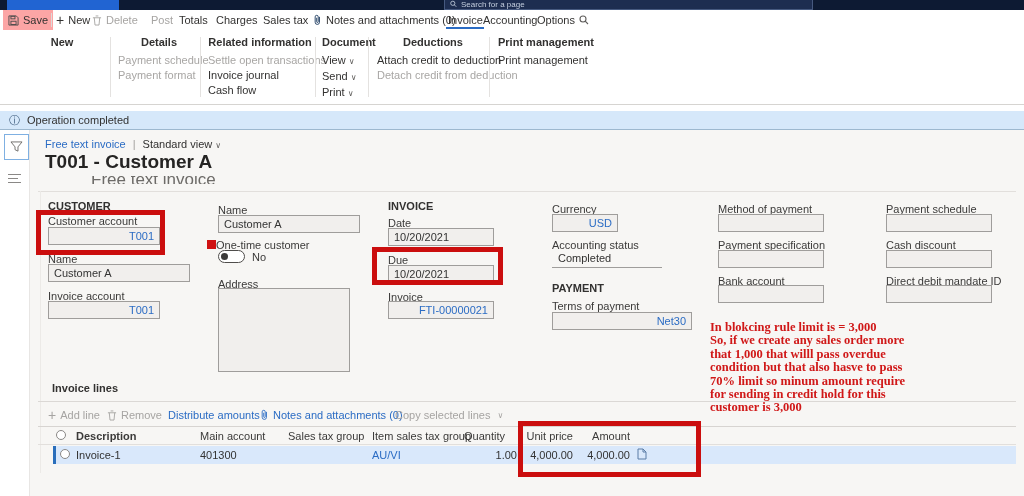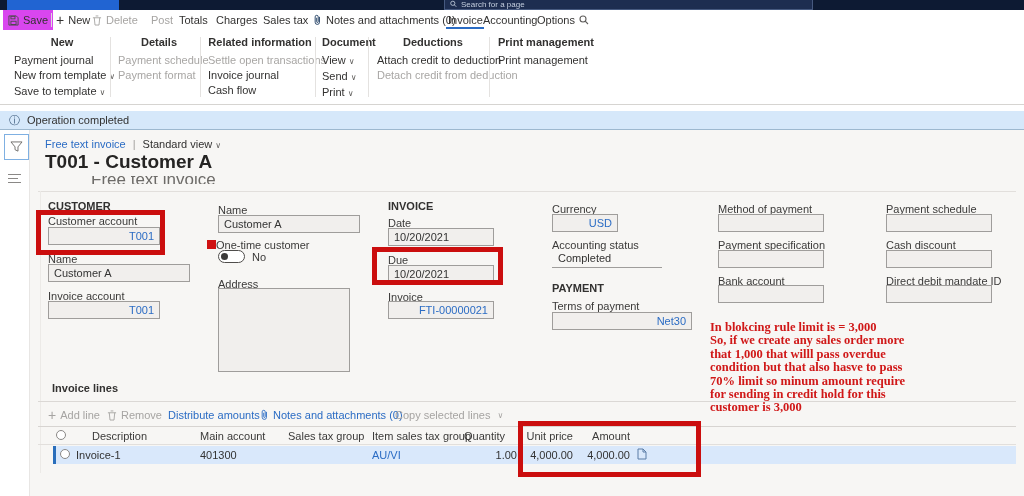--- a/index.html
+++ b/index.html
@@ -12,21 +12,21 @@
   .navtile{ position:absolute; left:7px; top:0; width:112px; height:10px; background:#2164d2; }
   .topsearch{ position:absolute; left:444px; top:0; width:369px; height:10px; background:#1d2d50;
               border:1px solid #46597f; border-top:none; display:flex; align-items:flex-start; gap:4px;
               padding:0 5px; overflow:hidden; }
   .topsearch span{ font-size:8px; line-height:9px; color:#c3cede; white-space:nowrap; }
 
   
   .cmdbar{ position:absolute; left:0; top:10px; width:1024px; height:21px; background:#fff; font-size:11px; }
   .cmd{ position:absolute; top:0; height:20px; display:flex; align-items:center; gap:4px; color:#323130; cursor:default; }
   .cmd.dis{ color:#a6a4a2; }
-  .savebg{ background:#d946ef; padding:0 5px; }
+  .savebg{ background:#fca5a5; padding:0 5px; }
   .cmdsep{ position:absolute; left:51px; top:3px; width:1px; height:14px; background:#dddbd9; }
   .tab{ position:absolute; top:0; height:20px; display:flex; align-items:center; color:#323130; }
   .tab.active{ font-weight:400; }
   .tabline{ position:absolute; left:446px; top:27px; width:38px; height:2px; background:#2b6cc4; }
   .plus{ font-size:14px; font-weight:400; color:#323130; line-height:12px; }
 
   
   .ribbon{ position:absolute; left:0; top:31px; width:1024px; height:74px; background:#fff; border-bottom:1px solid #d6d4d1; }
   .grp{ position:absolute; top:5px; }
   .grp-title{ font-size:11px; font-weight:700; color:#323130; text-align:center; white-space:nowrap; }
@@ -170,25 +170,20 @@
             <line x1="6.2" y1="6.2" x2="9" y2="9" stroke="#605e5c" stroke-width="1.1"></line>
           </svg>
       </span>
     </div>
   </div>
   <div class="tabline"></div>
 
   <div class="ribbon">
     <div class="grp" style="left:14px; width:96px;">
       <div class="grp-title">New</div>
-      <div style="margin-top:5px;">
-        <div class="rlink"><span>Payment journal</span></div>
-        <div class="rlink"><span>New from template</span><span class="chev">∨</span></div>
-        <div class="rlink"><span>Save to template</span><span class="chev">∨</span></div>
-      </div>
     </div>
     <div class="gsep" style="left:110px;"></div>
 
     <div class="grp" style="left:118px; width:82px;">
       <div class="grp-title">Details</div>
       <div style="margin-top:5px;">
         <div class="rlink dis"><span>Payment schedule</span></div>
         <div class="rlink dis"><span>Payment format</span></div>
       </div>
     </div>
@@ -339,21 +334,21 @@
       </span>
       <span>Notes and attachments (0)</span>
     </div>
     <div class="il-tb gray-act" style="left:365px;">
       <span>Copy selected lines</span>
       <span class="chev" style="color:#a6a4a2;">∨</span>
     </div>
 
     <div class="gridtop"></div>
     <div class="radio" style="left:26px; top:300px;"></div>
-    <div class="colhead" style="left:62px;">Description</div>
+    <div class="colhead" style="left:46px;font-weight:bold;">Description</div>
     <div class="colhead" style="left:170px;">Main account</div>
     <div class="colhead" style="left:258px;">Sales tax group</div>
     <div class="colhead" style="left:342px;">Item sales tax group</div>
     <div class="colhead num" style="left:425px; width:50px;">Quantity</div>
     <div class="colhead num" style="left:473px; width:70px;">Unit price</div>
     <div class="colhead num" style="left:530px; width:70px;">Amount</div>
     <div class="headline"></div>
 
     <div class="gridrow"></div>
     <div class="rowaccent"></div>

